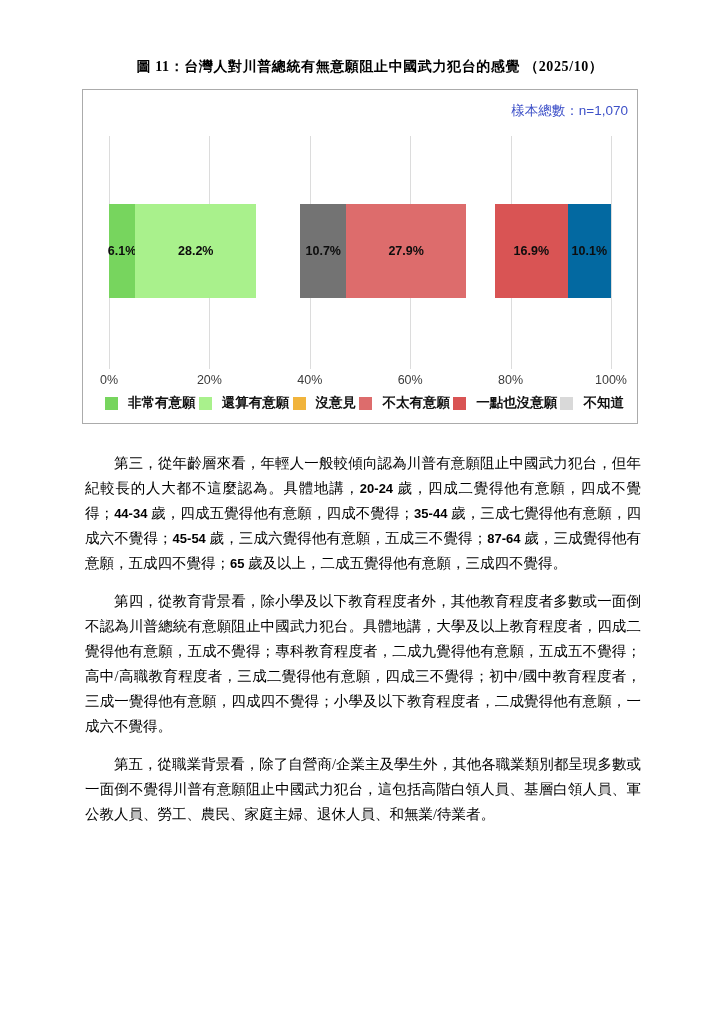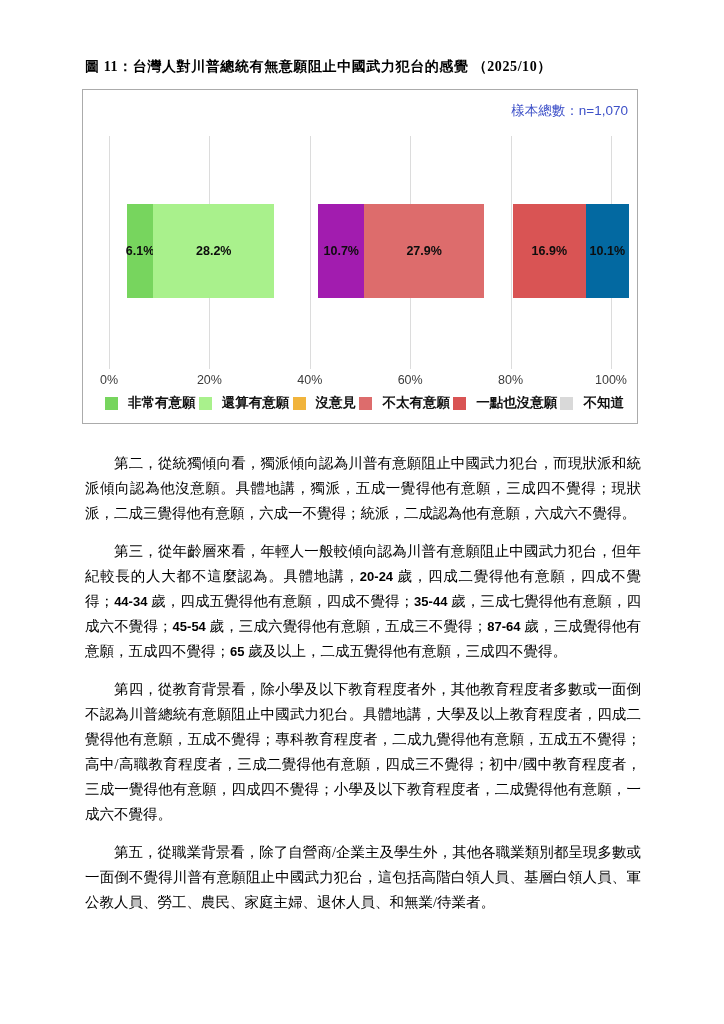--- a/index.html
+++ b/index.html
@@ -17,20 +17,21 @@
     position: absolute;
     left: 85px;
     top: 58px;
     width: 570px;
     font-family: "Liberation Serif", serif;
     font-weight: bold;
     font-size: 14px;
     letter-spacing: 0.6px;
     color: #000;
     white-space: nowrap;
+    text-align: center;
   }
 
   
   .chart-panel {
     position: absolute;
     left: 82px;
     top: 89px;
     width: 556px;
     height: 335px;
     box-sizing: border-box;
@@ -56,27 +57,26 @@
   .gridline {
     position: absolute;
     top: 0;
     bottom: 0;
     width: 1px;
     background: #dcdcdc;
     z-index: 1;
   }
   .stacked-bar {
     position: absolute;
-    left: 12px;
+    left: 0;
     top: 68px;
     width: 100%;
     height: 94px;
     display: flex;
     z-index: 2;
-    padding-left: 6px;
   }
   .bar-segment { position: relative; height: 100%; }
   .bar-label {
     position: absolute;
     top: 50%;
     left: 50%;
     transform: translate(-50%, -50%);
     font-family: "Liberation Sans", sans-serif;
     font-weight: bold;
     font-size: 12.5px;
@@ -153,21 +153,21 @@
         <div class="gridline" style="left: 60%;"></div>
         <div class="gridline" style="left: 80%;"></div>
         <div class="gridline" style="left: 100%;"></div>
         <div class="stacked-bar">
           <div class="bar-segment" style="flex: 6.1 0 0px; background: rgb(119, 213, 94);">
             <span class="bar-label">6.1%</span>
           </div>
           <div class="bar-segment" style="flex: 28.2 0 0px; background: rgb(169, 241, 140);">
             <span class="bar-label">28.2%</span>
           </div>
-          <div class="bar-segment" style="flex: 10.7 0 0px; background: #a21caf; margin-left: 44px;">
+          <div class="bar-segment" style="flex: 10.7 0 0px; background: #737373; margin-left: 44px;">
             <span class="bar-label">10.7%</span>
           </div>
           <div class="bar-segment" style="flex: 27.9 0 0px; background: rgb(221, 108, 108); text-decoration: underline;">
             <span class="bar-label">27.9%</span>
           </div>
           <div class="bar-segment" style="flex: 16.9 0 0px; background: rgb(217, 84, 84); margin-left: 29px;">
             <span class="bar-label">16.9%</span>
           </div>
           <div class="bar-segment" style="flex: 10.1 0 0px; background: #0369a1;">
             <span class="bar-label">10.1%</span>
@@ -206,19 +206,18 @@
           <span class="legend-label">一點也沒意願</span>
         </div>
         <div class="legend-item">
           <span class="legend-swatch" style="background: rgb(217, 217, 217);"></span>
           <span class="legend-label">不知道</span>
         </div>
       </div>
   </div>
 
   <div class="content">
-    <p class="cjk-para">第二，從統獨傾向看，獨派傾向認為川普有意願阻止中國武力犯台，而現狀派和統派傾向認為他沒意願。具體地講，獨派，五成一覺得他有意願，三成四不覺得；現狀派，二成三覺得他有意願，六成一不覺得；統派，二成認為他有意願，六成六不覺得。</p>
     <p class="cjk-para">第三，從年齡層來看，年輕人一般較傾向認為川普有意願阻止中國武力犯台，但年紀較長的人大都不這麼認為。具體地講，<span class="latin">20-24</span> 歲，四成二覺得他有意願，四成不覺得；<span class="latin">44-34</span> 歲，四成五覺得他有意願，四成不覺得；<span class="latin">35-44</span> 歲，三成七覺得他有意願，四成六不覺得；<span class="latin">45-54</span> 歲，三成六覺得他有意願，五成三不覺得；<span class="latin">87-64</span> 歲，三成覺得他有意願，五成四不覺得；<span class="latin">65</span> 歲及以上，二成五覺得他有意願，三成四不覺得。</p>
     <p class="cjk-para">第四，從教育背景看，除小學及以下教育程度者外，其他教育程度者多數或一面倒不認為川普總統有意願阻止中國武力犯台。具體地講，大學及以上教育程度者，四成二覺得他有意願，五成不覺得；專科教育程度者，二成九覺得他有意願，五成五不覺得；高中/高職教育程度者，三成二覺得他有意願，四成三不覺得；初中/國中教育程度者，三成一覺得他有意願，四成四不覺得；小學及以下教育程度者，二成覺得他有意願，一成六不覺得。</p>
     <p class="cjk-para">第五，從職業背景看，除了自營商/企業主及學生外，其他各職業類別都呈現多數或一面倒不覺得川普有意願阻止中國武力犯台，這包括高階白領人員、基層白領人員、軍公教人員、勞工、農民、家庭主婦、退休人員、和無業/待業者。</p>
   </div>
 
 </div>
 
 </body></html>

